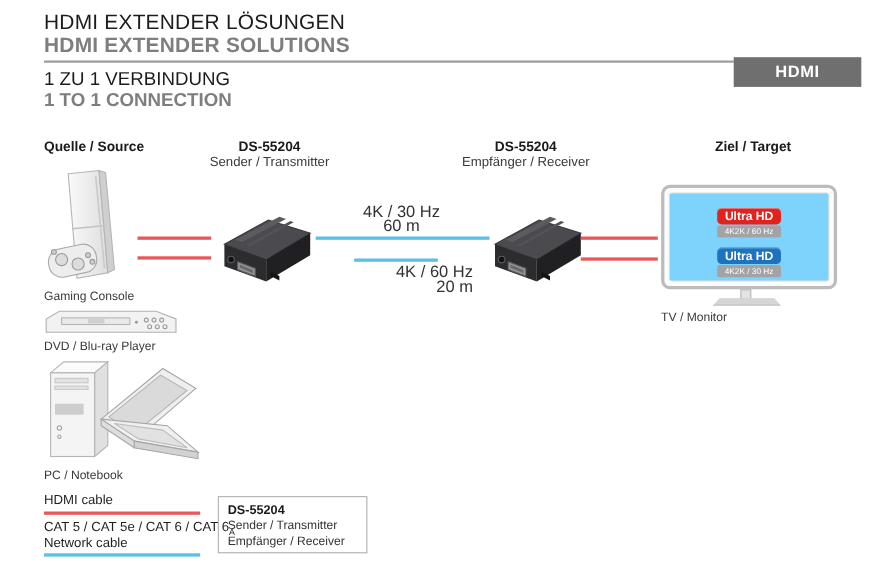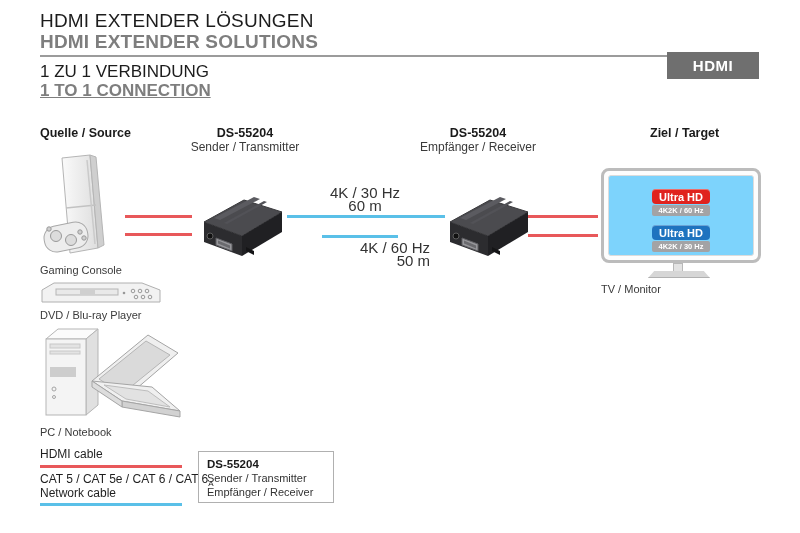--- a/index.html
+++ b/index.html
@@ -5,25 +5,25 @@
   * { margin:0; padding:0; box-sizing:border-box; }
   html,body { background:#ffffff; }
   body { font-family:"Liberation Sans", sans-serif; color:#1a1a1a; }
   .page { position:relative; width:800px; height:533px; background:#fff; overflow:hidden; }
   .abs { position:absolute; }
 
   
   .title-de { left:40px; top:10px; font-size:19px; letter-spacing:.2px; color:#1c1c1c; }
   .title-en { left:40px; top:31px; font-size:19px; font-weight:bold; letter-spacing:.2px; color:#7e7e7e; }
   .divider  { left:40px; top:55px; width:627px; height:2px; background:#9b9b9b; }
-  .hdmi-badge { left:667px; top:52px; width:92px; height:27px; background:#6f6f6f;
+  .hdmi-badge { left:667px; top:52px; width:116px; height:27px; background:#6f6f6f;
                 display:flex; align-items:center; justify-content:center; }
   .hdmi-badge span { color:#fff; font-weight:bold; font-size:15px; letter-spacing:.5px; }
   .sub-de { left:40px; top:62px; font-size:17px; color:#1c1c1c; }
-  .sub-en { left:40px; top:81px; font-size:17px; font-weight:bold; color:#7e7e7e;text-decoration:underline; }
+  .sub-en { left:40px; top:81px; font-size:17px; font-weight:bold; color:#7e7e7e; }
 
   
   .colhead { font-size:12.5px; line-height:14px; }
   .colhead .model { font-weight:bold; color:#1a1a1a; }
   .colhead .sub { color:#3a3a3a; font-size:12px; }
   .ch-source { left:40px; top:126px; font-weight:bold; }
   .ch-tx { left:160px; top:126px; width:170px; text-align:center; }
   .ch-rx { left:393px; top:126px; width:170px; text-align:center; }
   .ch-target { left:650px; top:126px; font-weight:bold; }
 
@@ -48,21 +48,21 @@
                background:#7dd3fc; border:1px solid #dcdcdc; border-radius:3px; }
   .badge-stack { position:absolute; left:50%; top:13px; transform:translateX(-50%);
                  display:flex; flex-direction:column; align-items:center; }
   .uhd-badge { width:58px; height:15px; border-radius:4px; display:flex; align-items:center;
                justify-content:center; color:#fff; font-weight:bold; font-size:11px;
                box-shadow:inset 0 1px 0 rgba(255,255,255,.35); }
   .uhd-red  { background:#e0231e; }
   .uhd-blue { background:#1e73bf; }
   .uhd-sub  { width:58px; height:11px; margin-top:1px; border-radius:2px; background:#a3a3a5;
               display:flex; align-items:center; justify-content:center; color:#fff;
-              font-weight:bold; font-size:7.5px; }
+              font-weight:normal; font-size:7.5px; }
   .badge-gap { height:9px; }
   .tv-neck { left:673px; top:263px; width:10px; height:9px; background:#e3e3e3; border:1px solid #b8b8b8; }
   .tv-base { left:648px; top:271px; width:62px; height:7px; background:#d6d6d6;
              clip-path:polygon(10% 0,90% 0,100% 100%,0 100%); border-bottom:1px solid #b0b0b0; }
   .tv-label { left:601px; top:283px; width:160px; text-align:left; font-size:11px; color:#3a3a3a; }
 
   
   .legend-text { font-size:12px; color:#1f1f1f; }
   .legend-sub { font-size:8px; }
   .infobox { left:198px; top:451px; width:136px; height:52px; border:1px solid #b0b0b0;
@@ -170,21 +170,21 @@
   </div>
 
   <div class="abs cable blue" style="left:287px; top:215px; width:158px;"></div>
   <div class="abs cable blue" style="left:322px; top:235px; width:76px;"></div>
   <div class="abs linklabel" style="left:300px; top:186px;">
     <div>4K / 30 Hz</div>
     <div>60 m</div>
   </div>
   <div class="abs linklabel" style="left:300px; top:241px;text-align:right;">
     <div>4K / 60 Hz</div>
-    <div>50 m</div>
+    <div>20 m</div>
   </div>
 
   <div class="abs" style="left:446px; top:192px;">
     <svg class="devsvg" width="84" height="68" viewBox="0 0 84 68">
       <polygon points="4,30 44,8 82,20 42,44" fill="#4b4b4f" stroke="#38383b"></polygon>
       <polygon points="14,26 54,5 60,7 20,28" fill="#5b5b60"></polygon>
       <polygon points="24,31 64,9 67,10 27,32" fill="#525257"></polygon>
       <polygon points="4,30 42,44 42,64 4,50" fill="#2c2c2f"></polygon>
       <polygon points="42,44 82,20 82,40 42,64" fill="#202023"></polygon>
       <polygon points="16,46 32,52 32,59 16,53" fill="#96969a" stroke="#5f5f63"></polygon>

